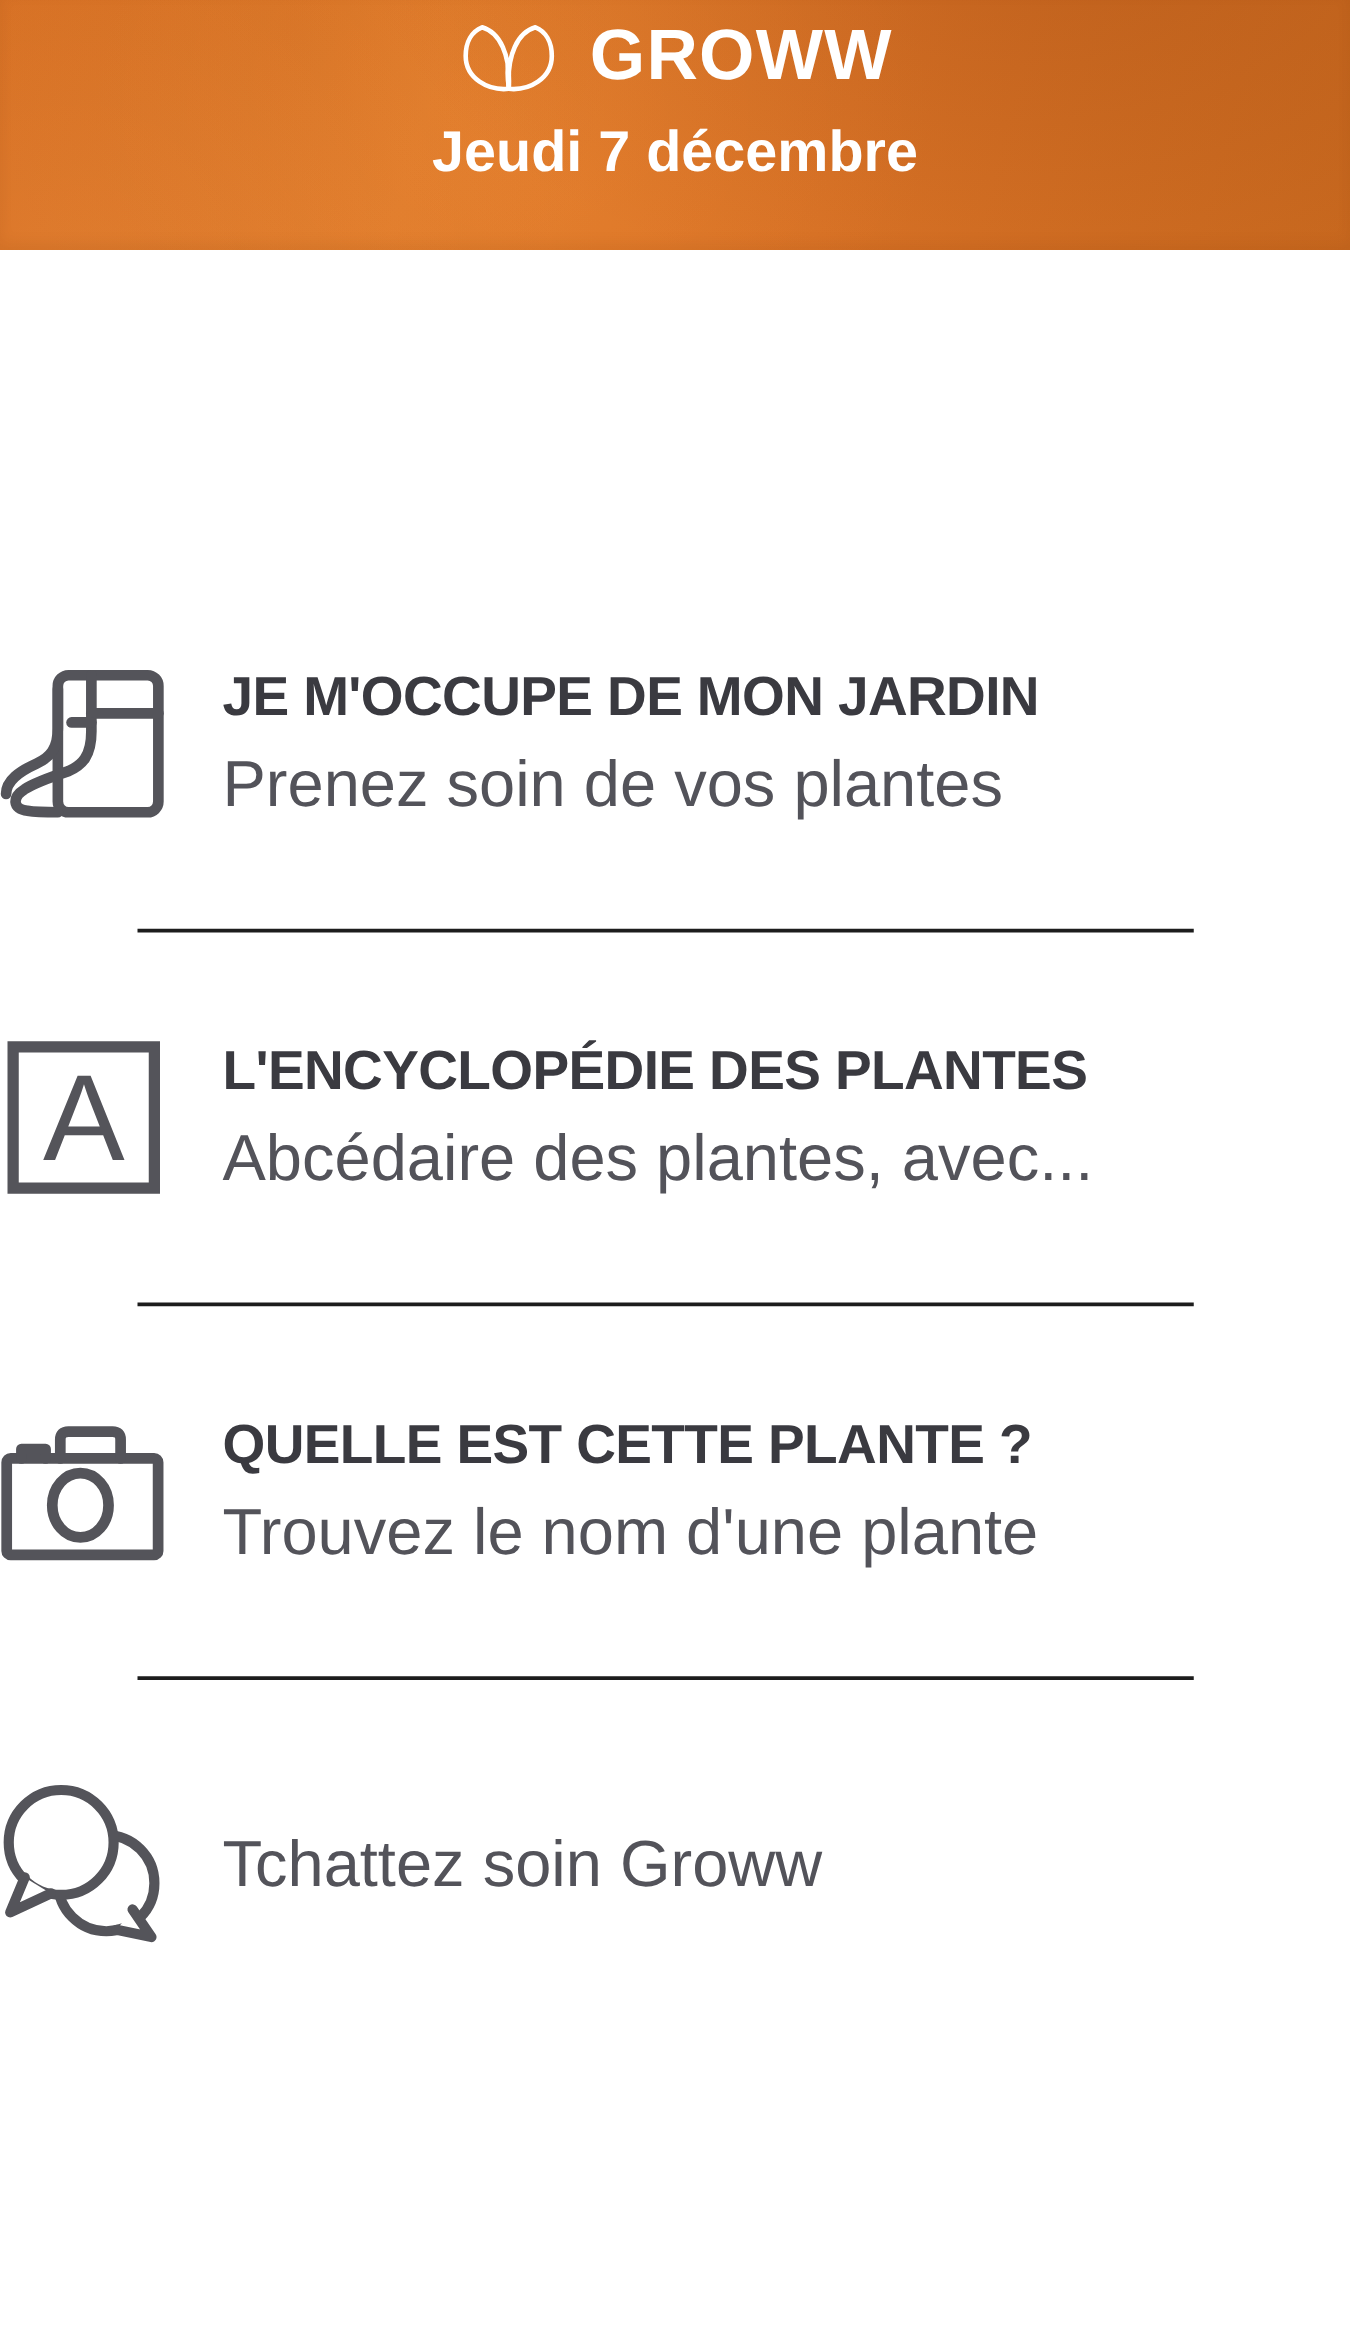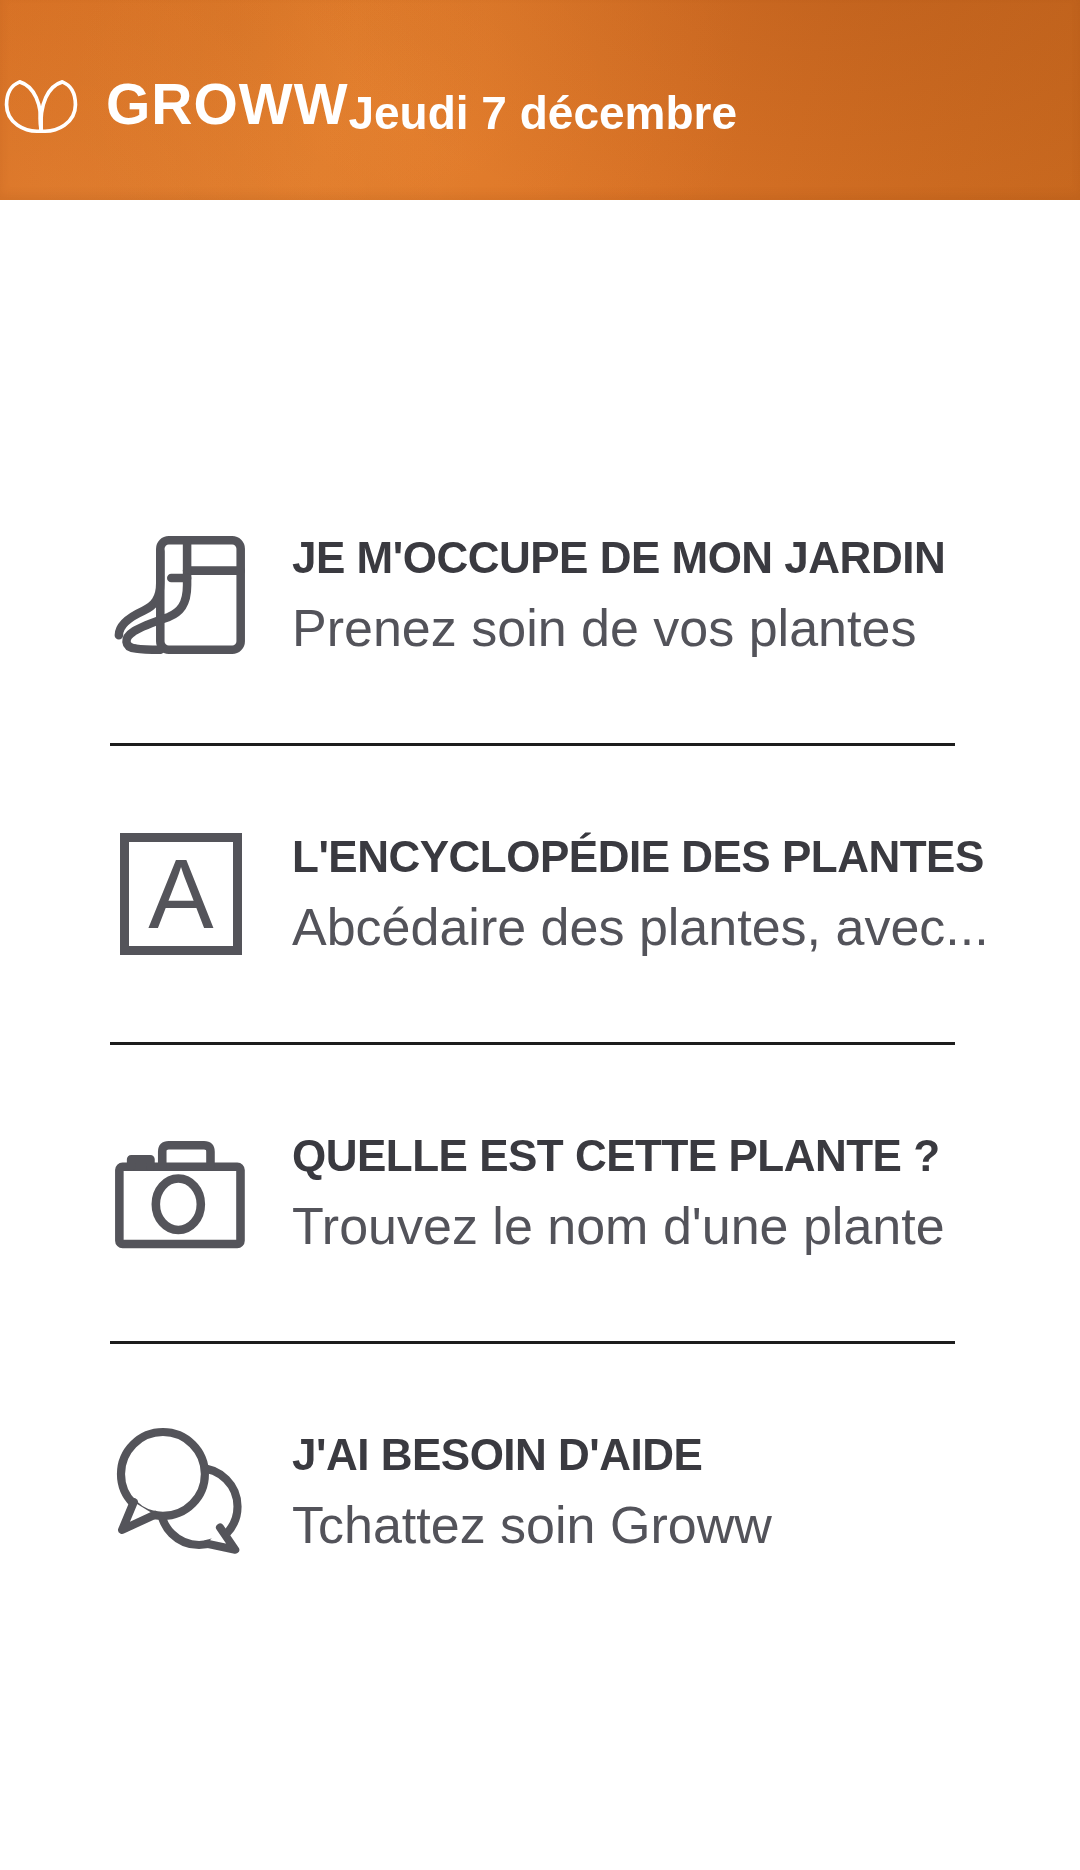--- a/index.html
+++ b/index.html
@@ -4,21 +4,21 @@
 <title>GROWW</title>
 <style>
   html,body{margin:0;padding:0;background:#fff;}
   .screen{
     width:1080px;height:1870px;position:relative;overflow:hidden;
     background:#ffffff;font-family:"Liberation Sans",sans-serif;
   }
   
   .header{
     height:200px;width:100%;
-    display:flex;flex-direction:row;align-items:center;
+    display:flex;flex-direction:column;align-items:center;
     padding-top:8px;box-sizing:border-box;
     background:
       radial-gradient(900px 500px at 78% -30%, rgba(110,40,5,0.20), transparent 62%),
       radial-gradient(700px 620px at 6% 115%, rgba(255,170,90,0.18), transparent 60%),
       radial-gradient(520px 430px at 38% 45%, rgba(255,160,70,0.16), transparent 65%),
       radial-gradient(420px 500px at 22% 10%, rgba(170,80,15,0.18), transparent 60%),
       linear-gradient(105deg,#d56e22 0%,#e17b2a 32%,#da7326 62%,#c9691f 100%);
     box-shadow: inset 0 -5px 10px rgba(120,50,0,0.10);
   }
   .logo-row{display:flex;align-items:center;gap:24px;height:72px;}
@@ -26,21 +26,21 @@
   .logo-text{
     font-size:57px;font-weight:700;color:#ffffff;letter-spacing:1px;line-height:1;
   }
   .date{
     margin-top:18px;font-size:46px;font-weight:700;color:#ffffff;line-height:1;
   }
   
   .menu{padding-top:330px;}
   .menu-item{
     display:flex;align-items:center;height:130px;
-    padding-left:114px;box-sizing:border-box;cursor:pointer;
+    box-sizing:border-box;cursor:pointer;
   }
   .icon-box{
     width:134px;height:130px;flex-shrink:0;margin-right:44px;
     display:flex;align-items:center;justify-content:center;overflow:visible;
   }
   .texts{display:flex;flex-direction:column;gap:22px;}
   .item-title{
     font-size:44px;font-weight:700;color:#3a3a40;letter-spacing:-0.5px;line-height:1;
     white-space:nowrap;
   }
@@ -133,19 +133,18 @@
         <svg class="line-icon" width="134" height="140" viewBox="0 0 115 115" stroke-width="7">
 
           <circle cx="73" cy="70" r="33"></circle>
           <path d="M91,88 L104,107 L80,102" fill="#ffffff"></path>
 
           <circle cx="42" cy="42" r="36" fill="#ffffff"></circle>
           <path d="M17,66 L7,90 L35,77" fill="#ffffff"></path>
         </svg>
       </span>
       <span class="texts">
-        <span class="item-title">J'AI BESOIN D'AIDE</span>
         <span class="item-subtitle">Tchattez soin Groww</span>
       </span>
     </div>
 
   </div>
 </div>
 
 </body></html>

